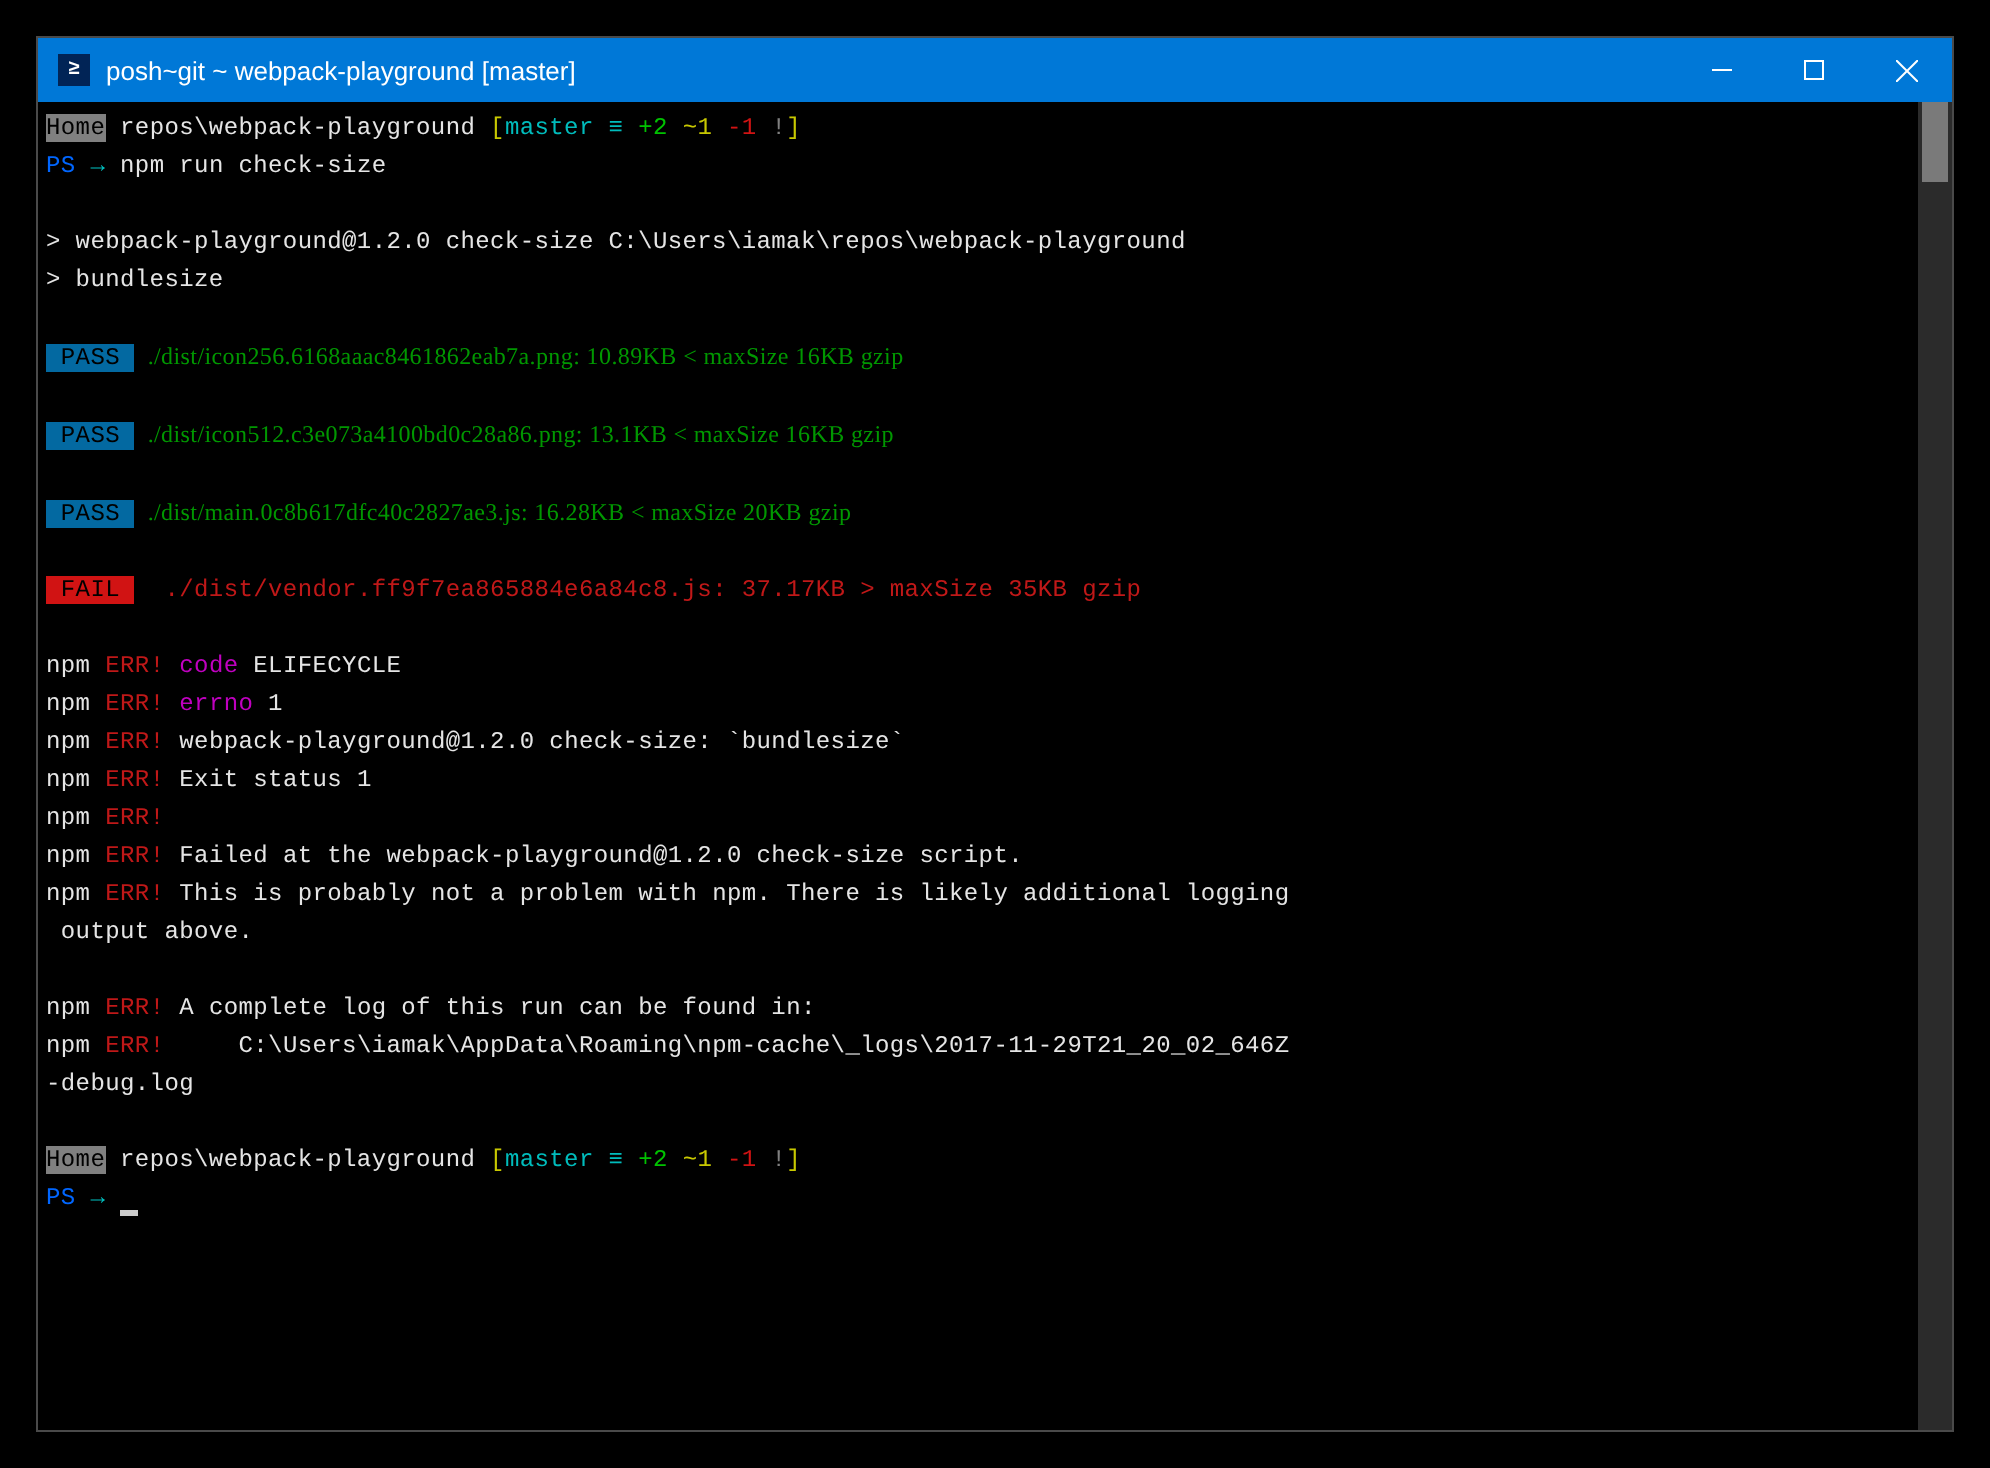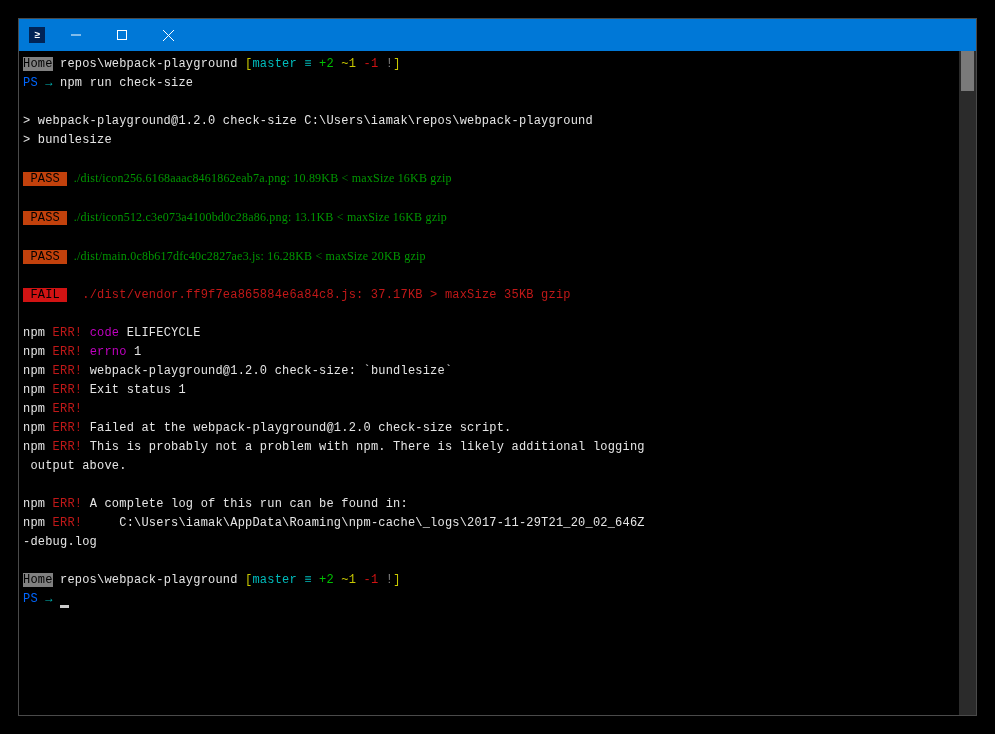--- a/index.html
+++ b/index.html
@@ -95,38 +95,39 @@
   .c-cyan { color: #00bcbc; }
   .c-white { color: #e5e5e5; }
   .c-gray { color: #808080; }
   .c-green { color: #00c200; }
   .c-darkgreen { color: #009700; font-family: Liberation Serif, serif;}
   .c-red { color: #d11313; }
   .c-darkred { color: #c01818; }
   .c-yellow { color: #c8c800; }
   .c-blue { color: #0066ff; margin-top: 12px; }
   .c-magenta { color: #c000c0; margin-top: 30px; }
-  .bg-pass { background: #c2410c; color: #000; margin-top: 44px; }
+  .bg-pass { background: #0369a1; color: #000; margin-top: 44px; }
   .bg-fail { background: #d11313; color: #000000; }
   .cursor {
     display: inline-block;
     width: 9px;
     height: 3px;
     background: #cccccc;
     vertical-align: bottom;
     margin-bottom: 1px;
   }
 </style>
 </head>
 <body>
 
 <div class="window">
 
   <div class="titlebar">
     <div class="titlebar-icon">≥</div>
+    <div class="titlebar-title">posh~git ~ webpack-playground [master]</div>
     <div class="titlebar-controls">
       <div class="titlebar-btn">
         <svg width="10" height="10">
             <line x1="0" y1="5" x2="10" y2="5"></line>
           </svg>
       </div>
       <div class="titlebar-btn">
         <svg width="10" height="10">
             <rect x="0.5" y="0.5" width="9" height="9"></rect>
           </svg>

